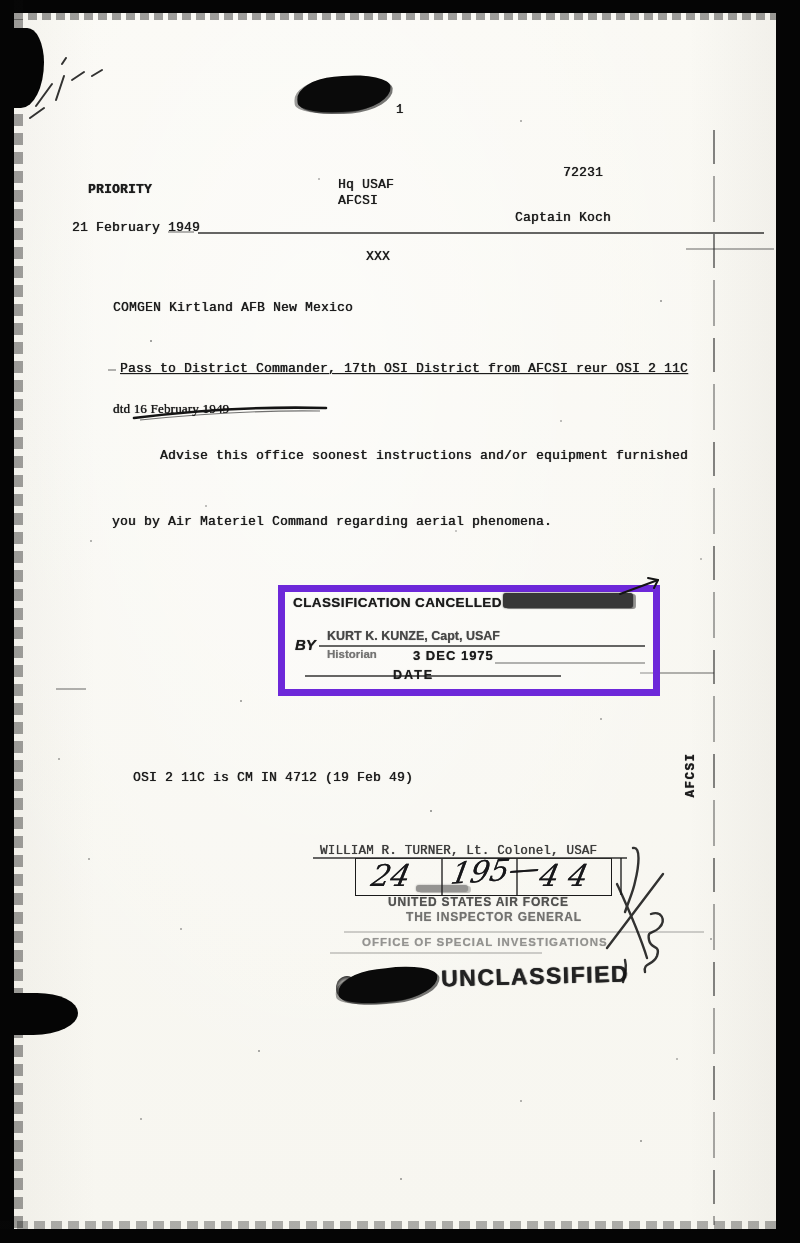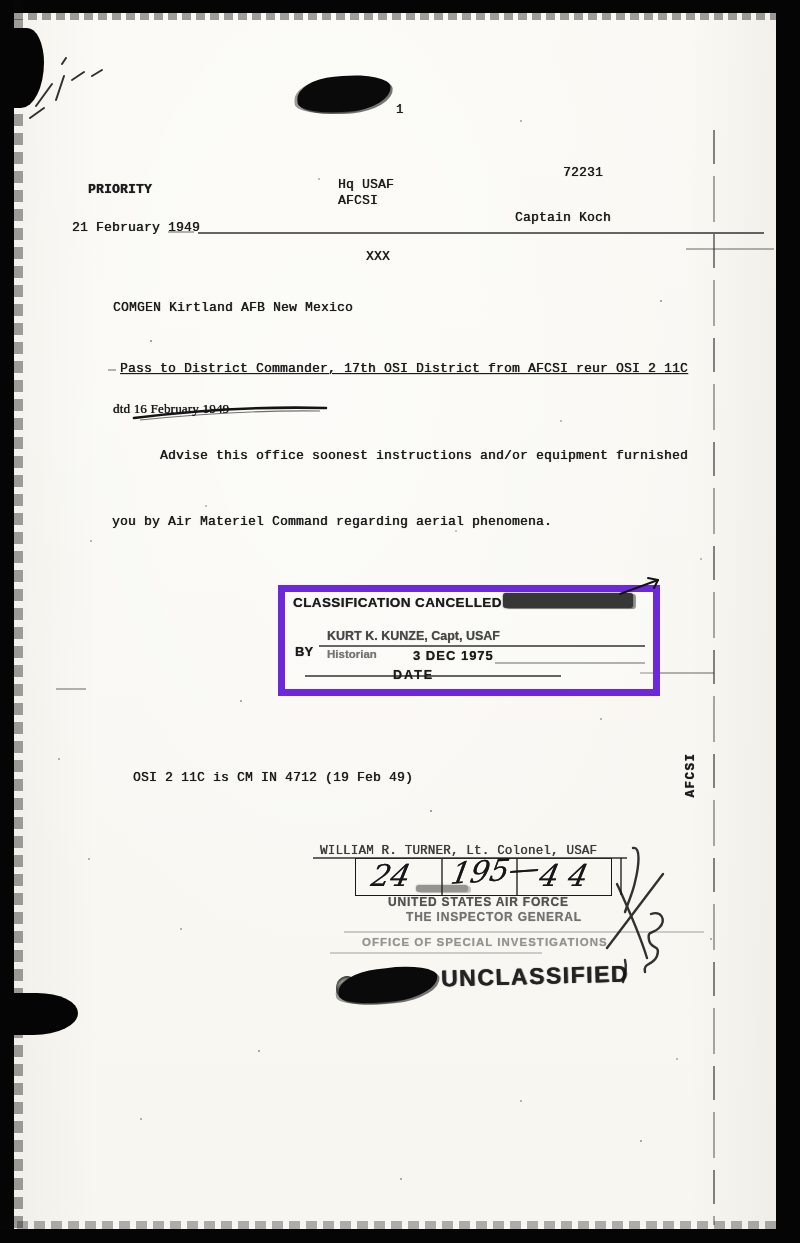--- a/index.html
+++ b/index.html
@@ -121,21 +121,21 @@
 <svg class="abs" style="left:130px;top:402px;" width="200" height="20" viewBox="0 0 200 20">
   <path d="M4,16 C60,9 120,4 196,6" stroke="#141414" stroke-width="2.6" fill="none" stroke-linecap="round"></path>
   <path d="M10,18 C70,12 130,8 190,9" stroke="#141414" stroke-width="1.2" fill="none" opacity=".6"></path>
 </svg>
 <div class="abs tw" style="left:160px;top:448px;">Advise this office soonest instructions and/or equipment furnished</div>
 <div class="abs tw" style="left:112px;top:486px;margin-top:28px;">you by Air Materiel Command regarding aerial phenomena.</div>
 
 <div class="abs box-line" style="left:278px;top:585px;width:368px;height:97px;background:rgba(255,255,255,.25);">
   <div class="abs stamp" style="left:8px;top:3px;font-size:13.5px;letter-spacing:.4px;">CLASSIFICATION CANCELLED</div>
   <div class="abs smudge" style="left:218px;top:1px;width:130px;height:15px;"></div>
-  <div class="abs stamp" style="left:10px;top:52px;font-size:13px;">BY</div>
+  <div class="abs stamp" style="left:10px;top:44px;font-size:15px;font-style:italic;">BY</div>
   <div class="abs stamp" style="left:42px;top:37px;font-size:12.5px;opacity:.8;filter:blur(.3px);">KURT K. KUNZE, Capt, USAF</div>
   <div class="abs rule" style="left:34px;top:53px;width:326px;height:1.5px;"></div>
   <div class="abs stamp" style="left:42px;top:56px;font-size:11.5px;opacity:.6;filter:blur(.4px);">Historian</div>
   <div class="abs stamp" style="left:128px;top:56px;font-size:13px;letter-spacing:1px;">3 DEC 1975</div>
   <div class="abs rule-faint" style="left:210px;top:70px;width:150px;height:1.5px;"></div>
   <div class="abs rule" style="left:20px;top:83px;width:256px;height:1.5px;"></div>
   <div class="abs stamp" style="left:108px;top:76px;font-size:12.5px;letter-spacing:2px;">DATE</div>
 </div>
 <svg class="abs" style="left:618px;top:572px;" width="48" height="26" viewBox="0 0 48 26">
   <g stroke="#141414" stroke-width="2" fill="none" stroke-linecap="round">

